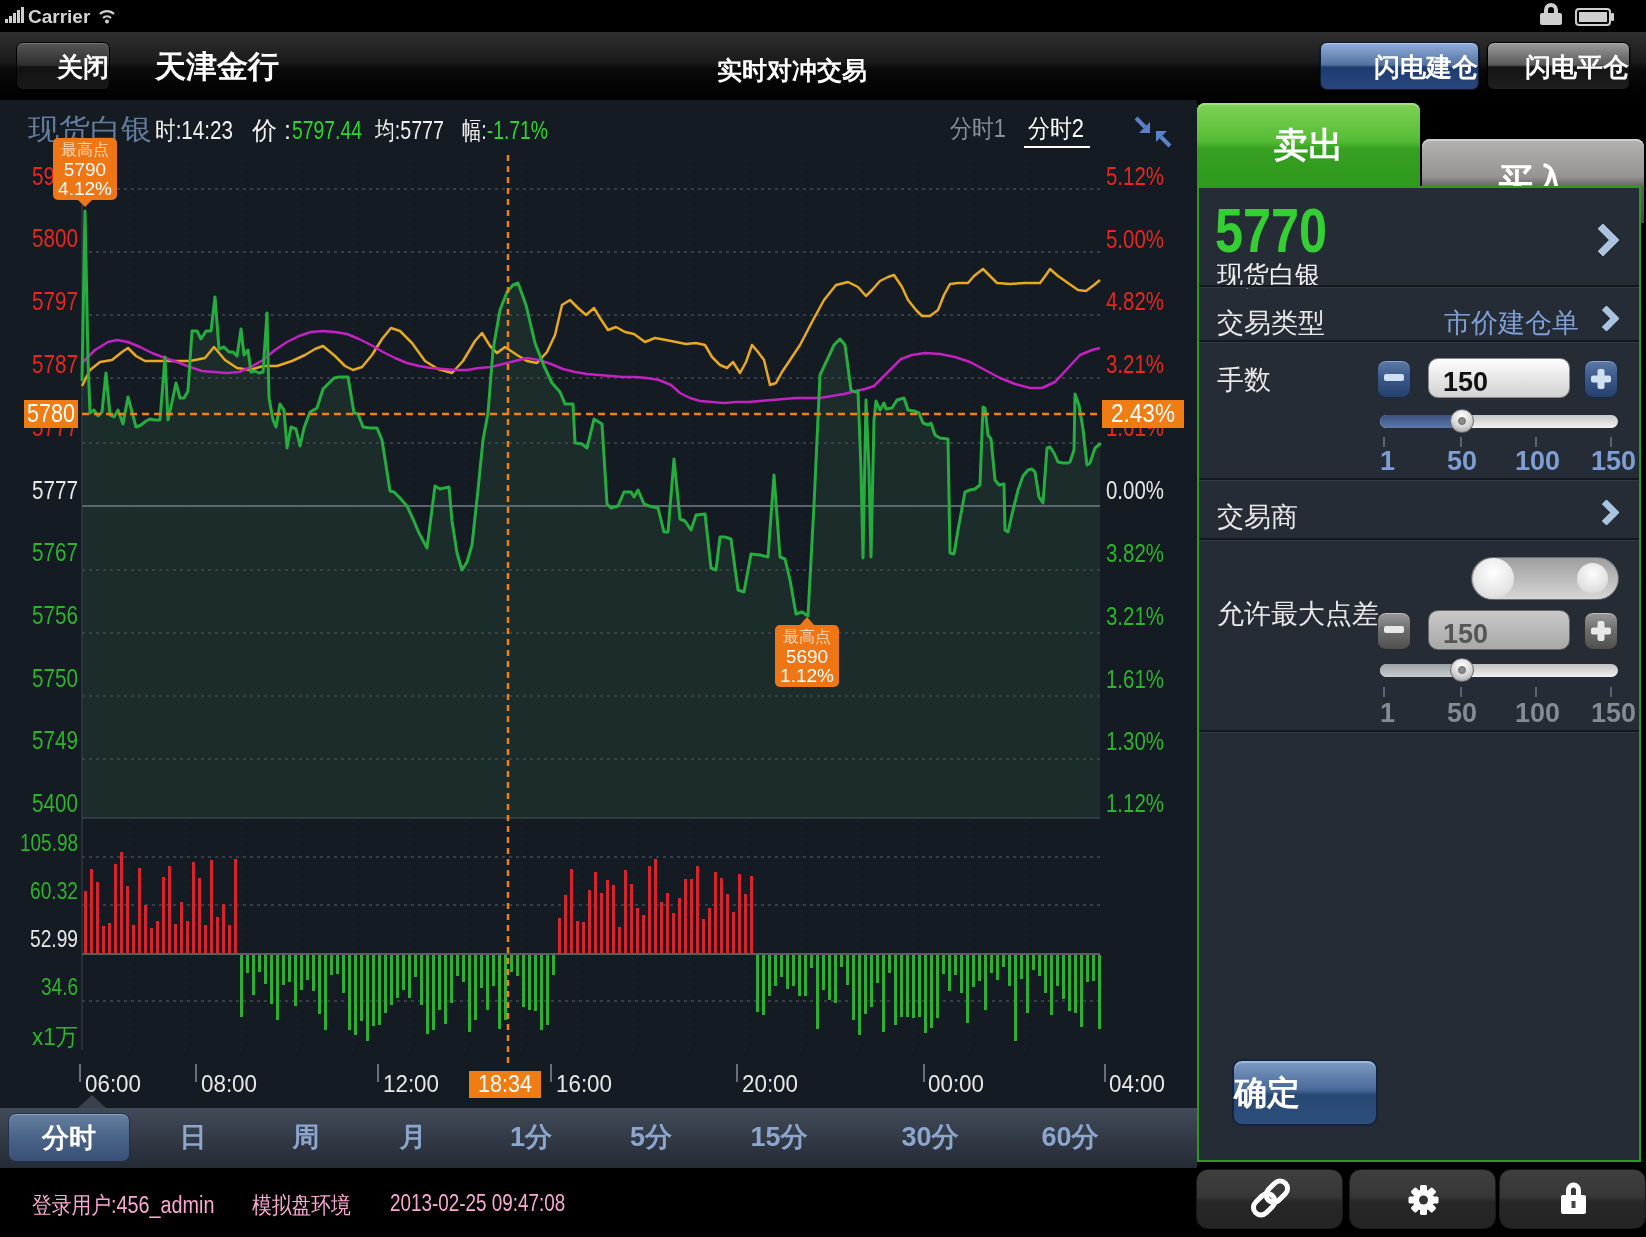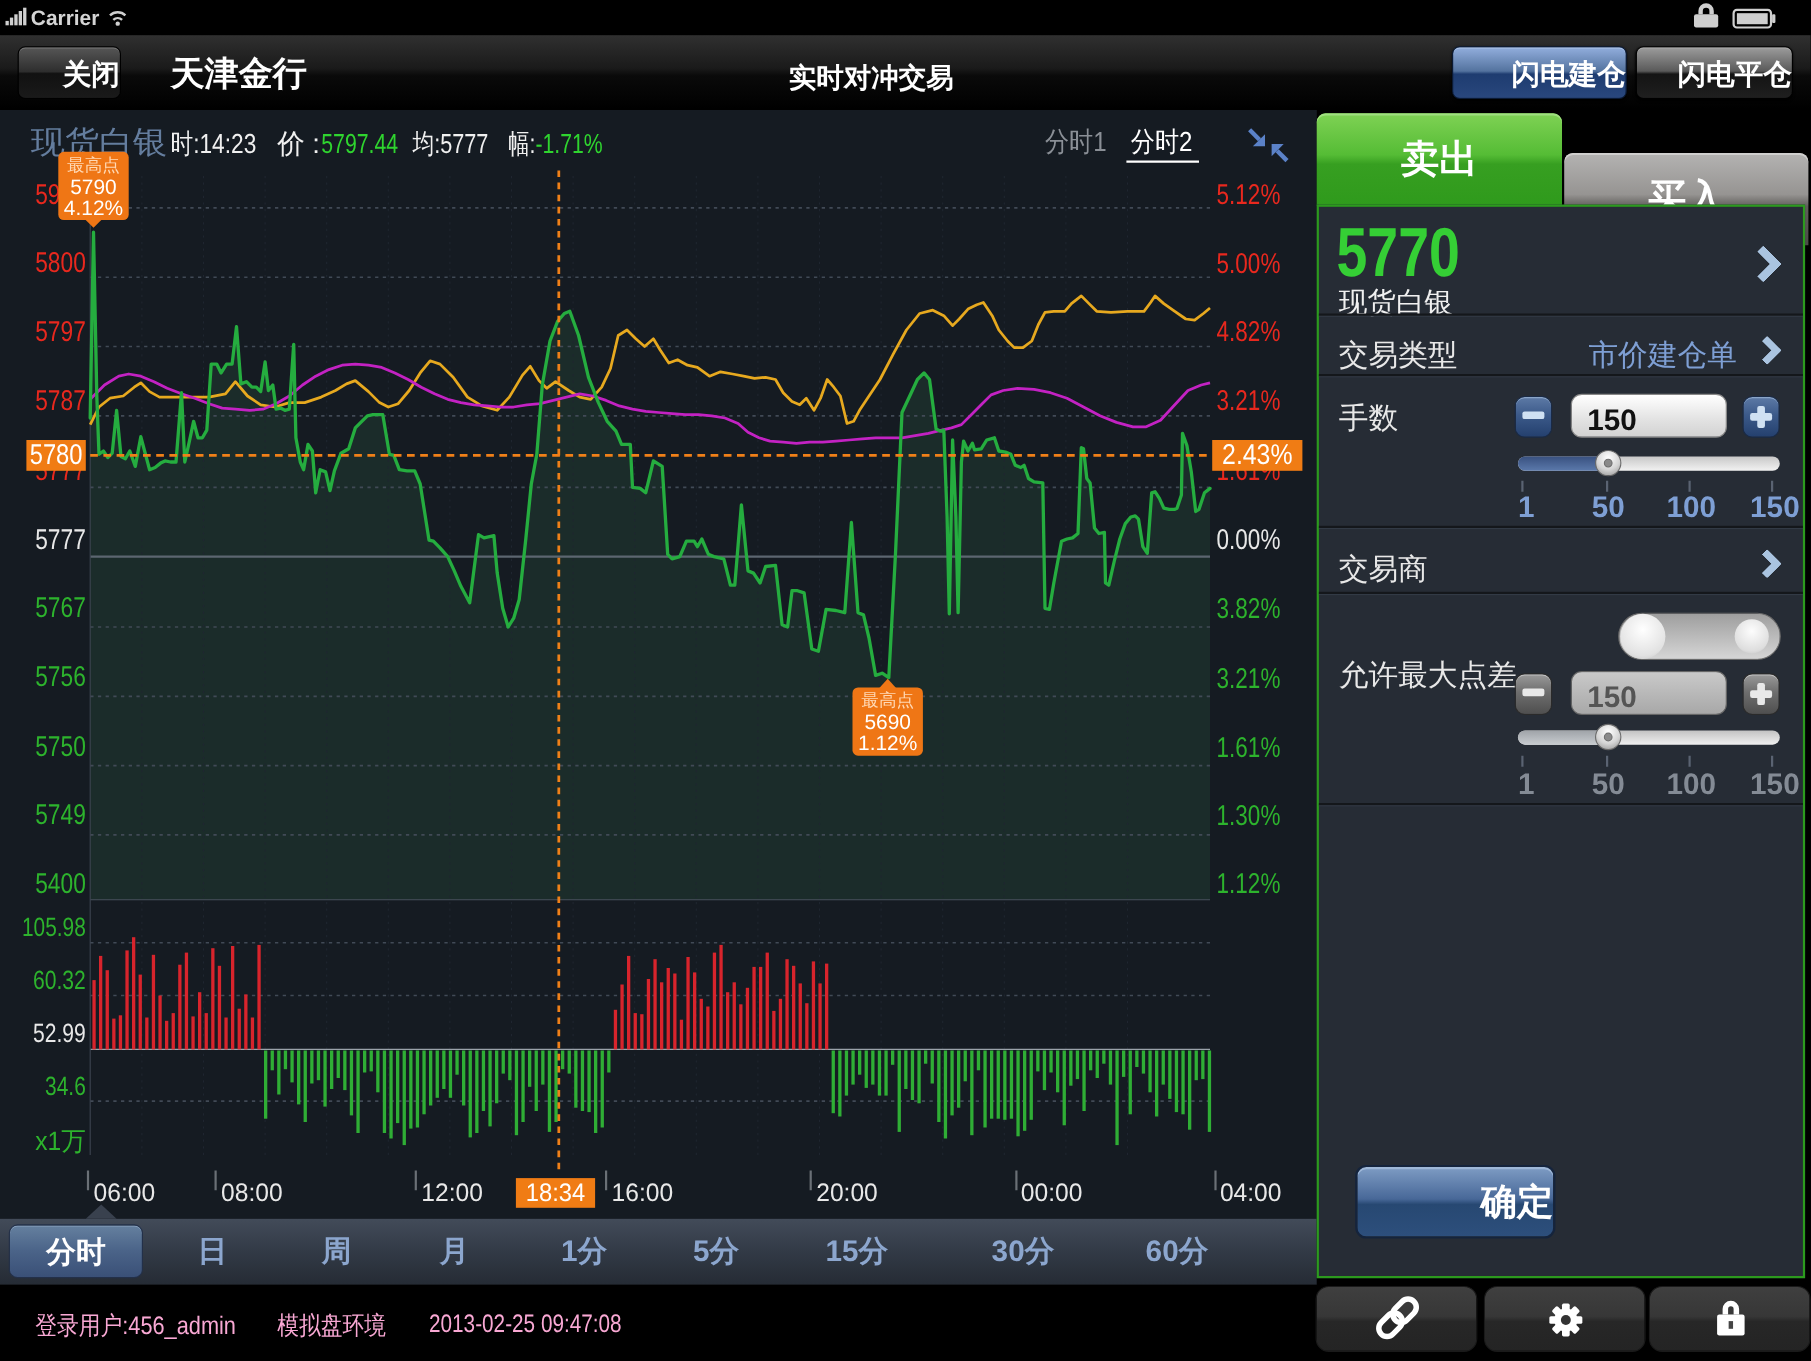--- a/index.html
+++ b/index.html
@@ -26,21 +26,21 @@
 .divider{position:absolute;left:0;width:440px;height:2px;background:#14171b;box-shadow:0 1px 0 #323a45;}
 .rlabel{position:absolute;color:#e8e8e8;font-size:27px;}
 .rblue{position:absolute;color:#7e9fd4;font-size:27px;}
 .chev{position:absolute;width:19px;height:19px;border-top:7px solid #aac4e0;border-right:7px solid #aac4e0;transform:rotate(45deg);border-radius:2px;}
 .stepbtn{position:absolute;width:34px;height:38px;border-radius:9px;}
 .minusblue{background:linear-gradient(#5d7aa6,#3c5a8a 45%,#24406e);box-shadow:inset 0 1px 0 #8aa5c8;border:1px solid #1a2a45;}
 .plusblue{background:linear-gradient(#5d7aa6,#3c5a8a 45%,#24406e);box-shadow:inset 0 1px 0 #8aa5c8;border:1px solid #1a2a45;}
 .graybtn{background:linear-gradient(#9a9a9a,#6e6e6e 45%,#4f4f4f);box-shadow:inset 0 1px 0 #c0c0c0;border:1px solid #2a2a2a;}
 .wheel{position:absolute;width:24px;height:24px;border-radius:50%;background:radial-gradient(circle at 50% 30%,#ffffff,#d5d5d5 55%,#909090);border:1px solid #6a6a6a;}
 .wheeldot{position:absolute;width:8px;height:8px;border-radius:50%;background:#8a8a8a;border:1px solid #6f6f6f;}
-.okbtn{position:absolute;left:33px;top:871px;width:182px;height:67px;background:linear-gradient(#7e9cc4 0%,#486898 46%,#274872 54%,#2d4f7c 100%);border:2px solid #15243c;border-radius:10px;color:#fff;font-size:33px;font-weight:bold;text-align:right;line-height:63px;box-shadow:inset 0 2px 0 #9fb8d8;}
+.okbtn{position:absolute;left:33px;top:871px;width:146px;height:67px;background:linear-gradient(#7e9cc4 0%,#486898 46%,#274872 54%,#2d4f7c 100%);border:2px solid #15243c;border-radius:10px;color:#fff;font-size:33px;font-weight:bold;text-align:left;line-height:63px;box-shadow:inset 0 2px 0 #9fb8d8;}
 .cancelbtn{position:absolute;left:232px;top:871px;width:182px;height:67px;background:linear-gradient(#c4c4c4 0%,#8e9094 46%,#5c6166 54%,#63686d 100%);border:2px solid #26292c;border-radius:10px;color:#fff;font-size:33px;font-weight:bold;text-align:center;line-height:63px;box-shadow:inset 0 2px 0 #dcdcdc;}
 .iconbtn{position:absolute;top:1169px;width:147px;height:60px;background:linear-gradient(#3f3f3f 0%,#373737 46%,#272727 54%,#242424 100%);border:1px solid #1a1a1a;border-radius:12px;}
 </style></head>
 <body>
 <div class="abs" id="statusbar">
   <svg width="200" height="32" style="position:absolute;left:0;top:0">
     <g fill="#cfcfcf">
       <rect x="5" y="19" width="3" height="4"></rect>
         <rect x="9" y="16" width="3" height="7"></rect>
         <rect x="13" y="13" width="3" height="10"></rect>

